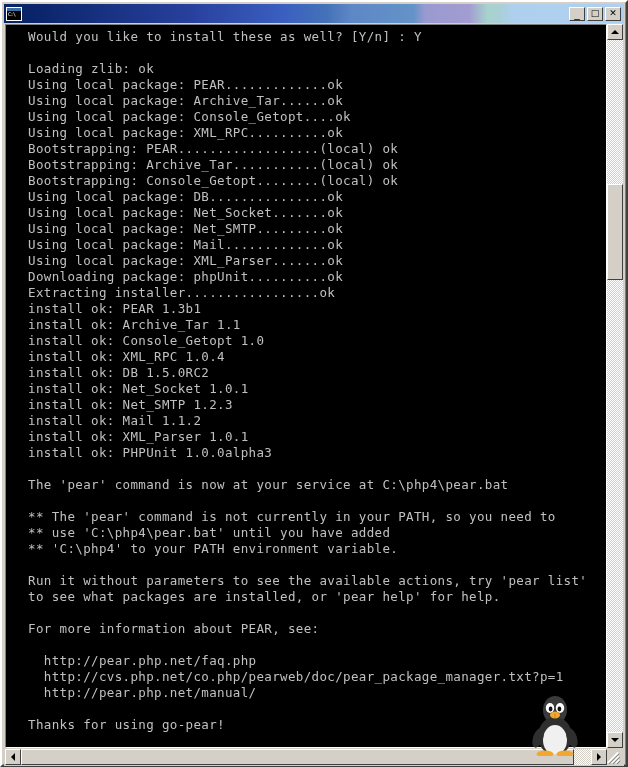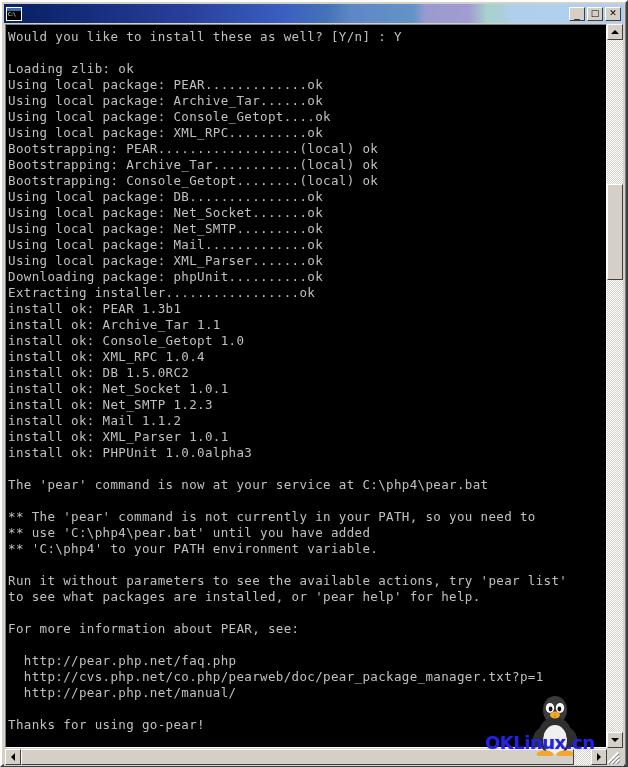--- a/index.html
+++ b/index.html
@@ -170,21 +170,21 @@
     left: 0;
     top: 0;
     width: 600px;
     height: 722px;
     background: #000000;
     color: #c0c0c0;
     font-family: "DejaVu Sans Mono", "Liberation Mono", monospace;
     font-size: 12.5px;
     line-height: 16px;
     white-space: pre;
-    padding: 4px 0 0 2px;
+    padding: 4px 0 0 22px;
     box-sizing: border-box;
     letter-spacing: 0.35px;
   }
   .console .line {
     height: 16px;
     color: #c0c0c0;
   }
 
   
   .vscroll {
@@ -365,14 +365,13 @@
     <ellipse cx="31" cy="14" rx="4.2" ry="5" fill="#ffffff"></ellipse>
     <ellipse cx="21.6" cy="15" rx="1.9" ry="2.4" fill="#101010"></ellipse>
     <ellipse cx="30.4" cy="15" rx="1.9" ry="2.4" fill="#101010"></ellipse>
     <ellipse cx="26" cy="21" rx="5" ry="3.4" fill="#f2a830"></ellipse>
     <path d="M26 19.5 L26 24" stroke="#c07c10" stroke-width="0.8"></path>
     <ellipse cx="9" cy="44" rx="5" ry="10" fill="#2f2f2f" transform="rotate(18 9 44)"></ellipse>
     <ellipse cx="43" cy="44" rx="5" ry="10" fill="#2f2f2f" transform="rotate(-18 43 44)"></ellipse>
     <ellipse cx="16" cy="60" rx="8.5" ry="3.6" fill="#f2a830"></ellipse>
     <ellipse cx="36" cy="60" rx="8.5" ry="3.6" fill="#f2a830"></ellipse>
   </svg>
-  <div class="wm-text">OKLinux.cn</div>
 </div>
 
 </body></html>

